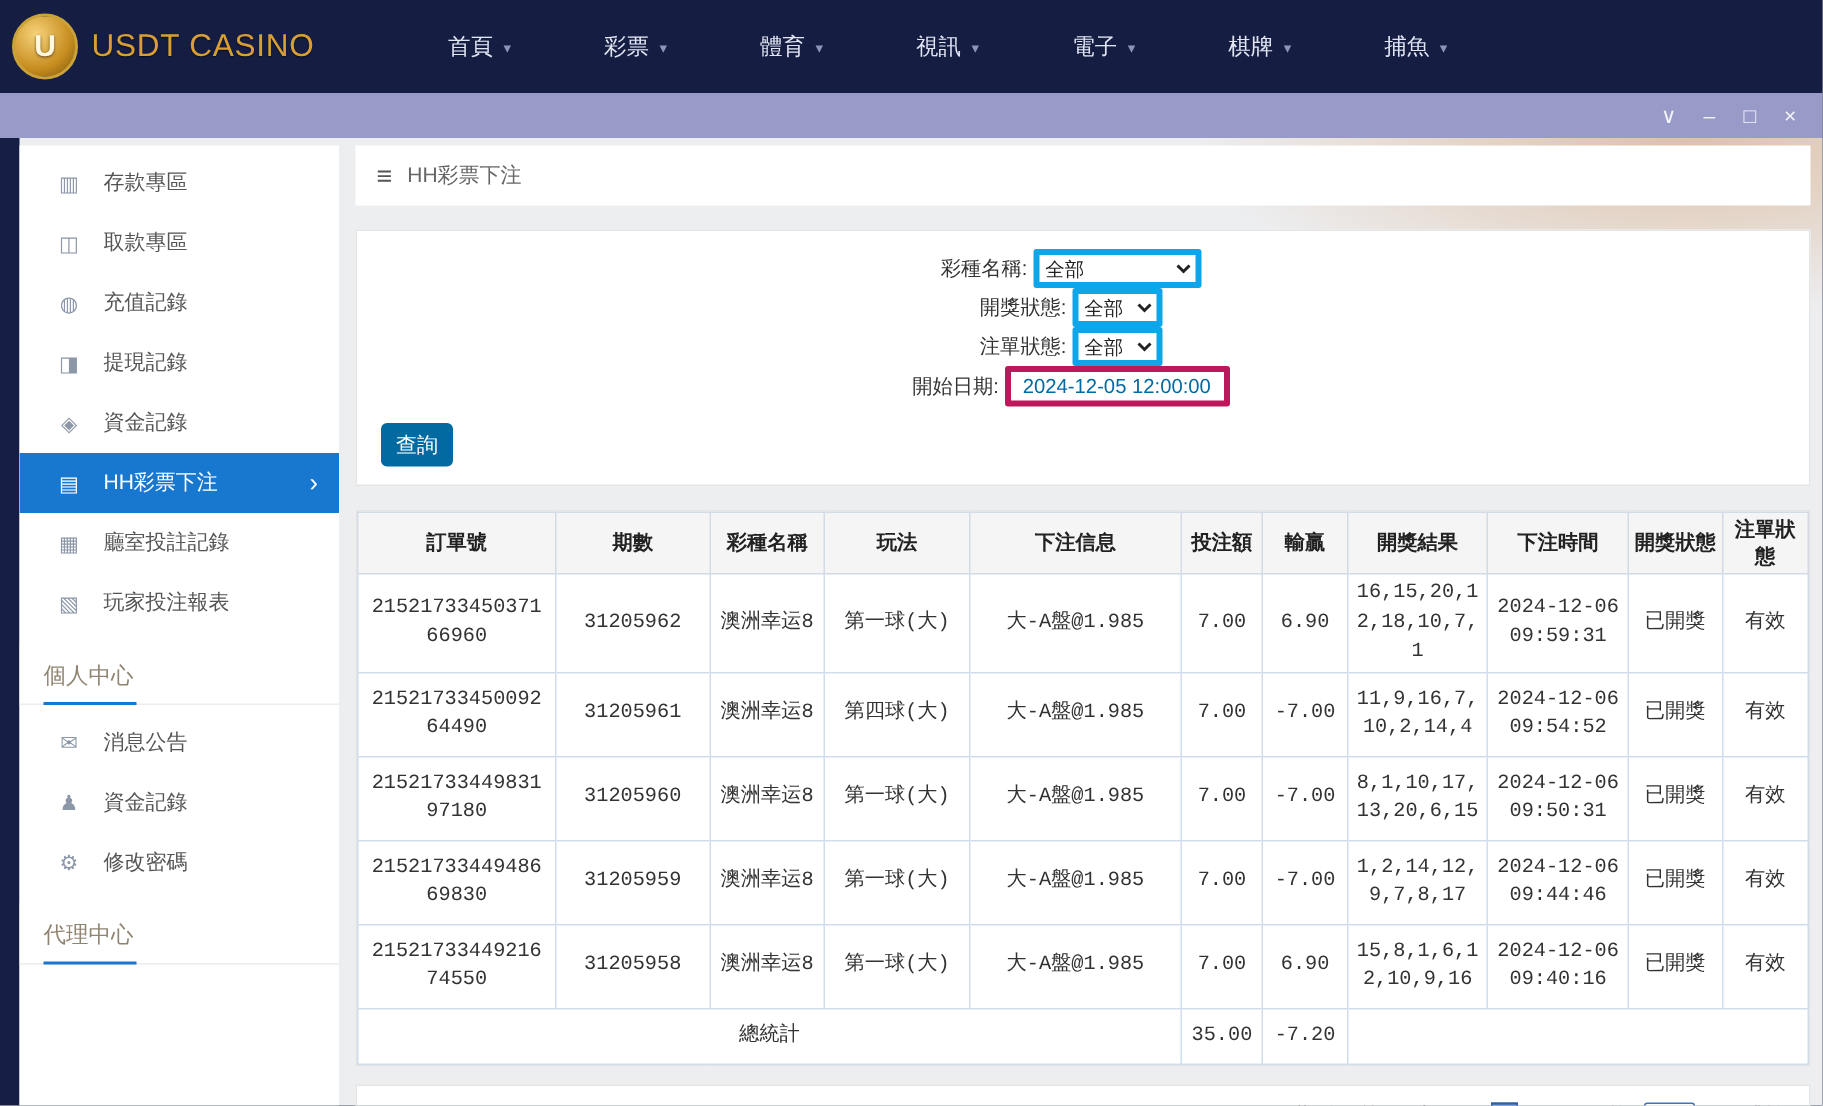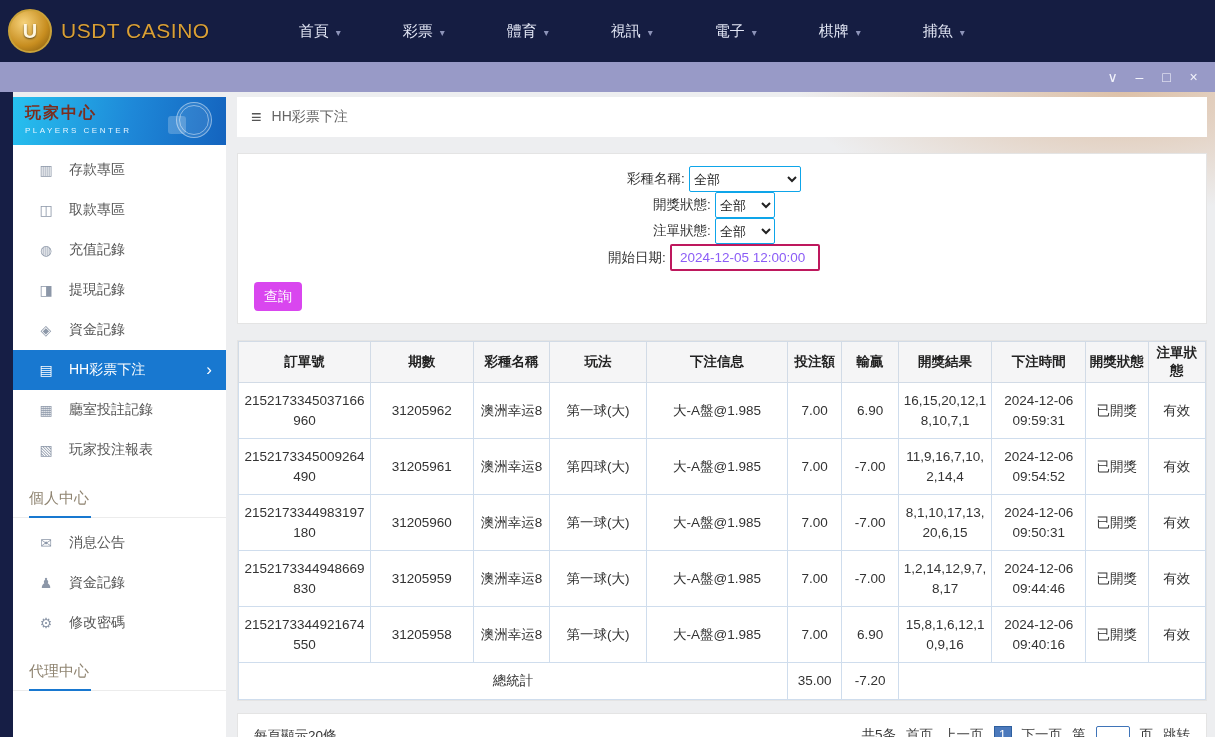--- a/index.html
+++ b/index.html
@@ -42,29 +42,29 @@
   
   .main { position:absolute; top:97px; left:237px; width:970px; height:640px; }
   .breadcrumb-bar { width:100%; height:40px; background:#fff; display:flex; align-items:center; gap:10px; padding:0 14px; color:#666; }
   .hamburger { font-size:18px; color:#555; cursor:pointer; }
   .breadcrumb-label { font-size:14px; }
 
   .filter-panel { margin-top:16px; background:#fff; border:1px solid #e4e4e4; padding:12px 16px 12px 16px; }
   .filter-row { display:flex; align-items:center; flex-wrap:nowrap; font-size:13.5px; color:#333;flex-direction:column; }
   .filter-row label { margin-right:4px; }
   .fgroup { display:flex; align-items:center; margin-right:16px; }
-  select { height:26px; border:1px solid #0ea5e9; background:#fff; font-size:13px; color:#222; border-radius:2px; font-family:"Liberation Sans", sans-serif; }
+  select { height:26px; border:4px solid #0ea5e9; background:#fff; font-size:13px; color:#222; border-radius:2px; font-family:"Liberation Sans", sans-serif; }
   .sel-wide { width:112px; }
   .sel-small { width:60px; }
-  .date-input { height:27px; width:150px; border:2px solid #be185d; border-radius:2px; padding:0 8px; font-size:13.5px; color:#8b5cf6; font-family:"Liberation Sans", sans-serif; }
-  .search-btn { margin-top:11px; width:48px; height:29px; background:#d946ef; border:none; border-radius:4px; color:#fff; font-size:14px; cursor:pointer; font-family:Liberation Sans, sans-serif; }
+  .date-input { height:27px; width:150px; border:4px solid #be185d; border-radius:2px; padding:0 8px; font-size:13.5px; color:#0369a1; font-family:"Liberation Sans", sans-serif; }
+  .search-btn { margin-top:11px; width:48px; height:29px; background:#0369a1; border:none; border-radius:4px; color:#fff; font-size:14px; cursor:pointer; font-family:Liberation Sans, sans-serif; }
 
   
   .table-panel { margin-top:16px; background:#fff; border:1px solid #e4e4e4; }
-  table { width:100%; border-collapse:collapse; table-layout:fixed; }
+  table { width:100%; border-collapse:collapse; table-layout:fixed;font-family:Liberation Mono, monospace; }
   th { background:#f5f5f6; border:1px solid #d2dbe6; height:40px; font-size:13.5px; color:#222; font-weight:bold; padding:2px 3px; }
   td { border:1px solid #cfdded; font-size:13.5px; color:#333; text-align:center; padding:3px 5px; line-height:1.45; }
   tbody td { height:56px; }
   td.break { word-break:break-all; }
   .total-row td { height:37px; }
 
   
   .pagination-panel { margin-top:12px; background:#fff; border:1px solid #e4e4e4; height:46px; display:flex; align-items:center; justify-content:space-between; padding:0 16px; font-size:13.5px; color:#333; }
   .pager { display:flex; gap:10px; }
   .plink { color:#404040; cursor:pointer; }
@@ -115,25 +115,20 @@
 <div class="titlebar">
   <span class="win-btn">∨</span>
   <span class="win-btn">–</span>
   <span class="win-btn">□</span>
   <span class="win-btn">×</span>
 </div>
 
 <div class="workspace-bg"></div>
 
 <aside class="sidebar">
-  <div class="sb-header">
-    <div class="sb-title">玩家中心</div>
-    <div class="sb-subtitle">PLAYERS CENTER</div>
-    <span class="chip-deco"></span>
-  </div>
   <div>
       <div class="item-list">
         <div class="sb-item">
           <span class="sb-icon">▥</span>
           <span class="sb-label">存款專區</span>
         </div>
         <div class="sb-item">
           <span class="sb-icon">◫</span>
           <span class="sb-label">取款專區</span>
         </div>

